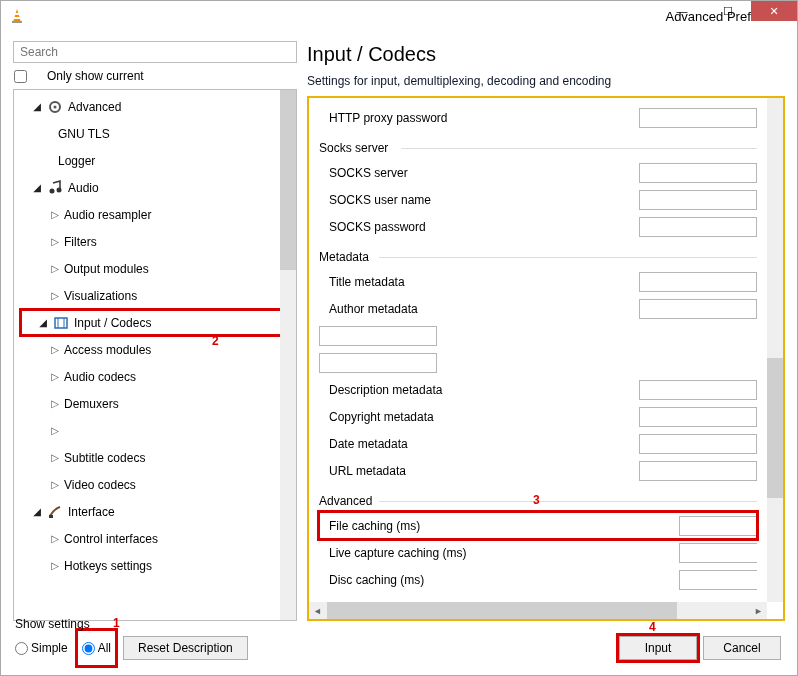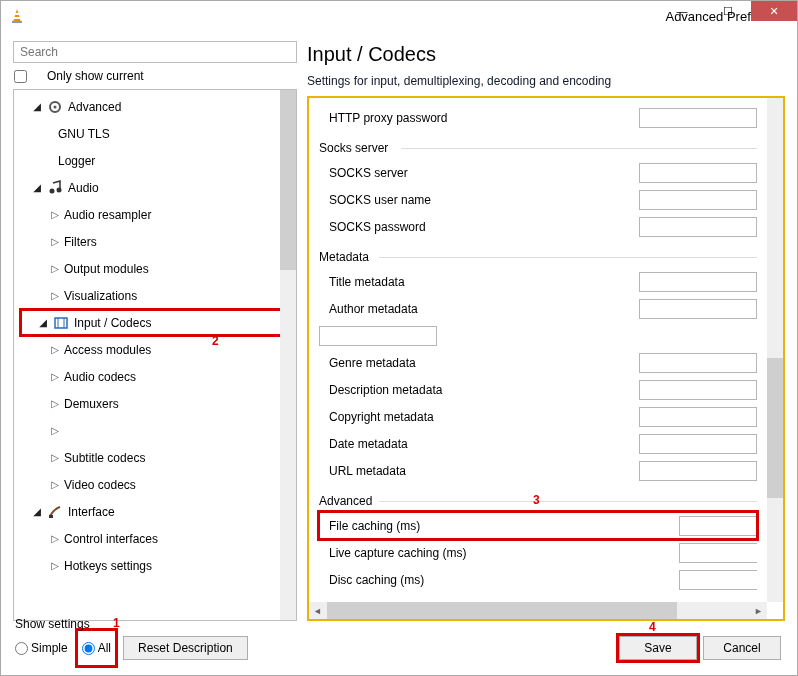--- a/index.html
+++ b/index.html
@@ -247,21 +247,20 @@
                 <input type="text" style="">
               </div>
             <div class="row">
                 <span class="rlabel">Author metadata</span>
                 <input type="text" style="">
               </div>
             <div class="row">
                 <input type="text" style="">
               </div>
             <div class="row">
-                <span class="rlabel">Genre metadata</span>
                 <input type="text" style="">
               </div>
             <div class="row">
                 <span class="rlabel">Description metadata</span>
                 <input type="text" style="">
               </div>
             <div class="row">
                 <span class="rlabel">Copyright metadata</span>
                 <input type="text" style="">
               </div>
@@ -322,17 +321,17 @@
           </label>
         <label class="radio-wrap hl">
             <input type="radio" name="ss" checked="" style="">
             <span>All</span>
           </label>
       </div>
       <button class="btn">Reset Description</button>
     </div>
     <div class="right-btns" style="position:relative;">
       <span class="annot" style="position:absolute; top:-16px; left:30px;">4</span>
-      <button class="btn hl" style="width:78px;">Save</button>
+      <button class="btn hl" style="width:78px;">Input</button>
       <button class="btn" style="width:78px;">Cancel</button>
     </div>
   </div>
 </div>
 
 </body></html>

